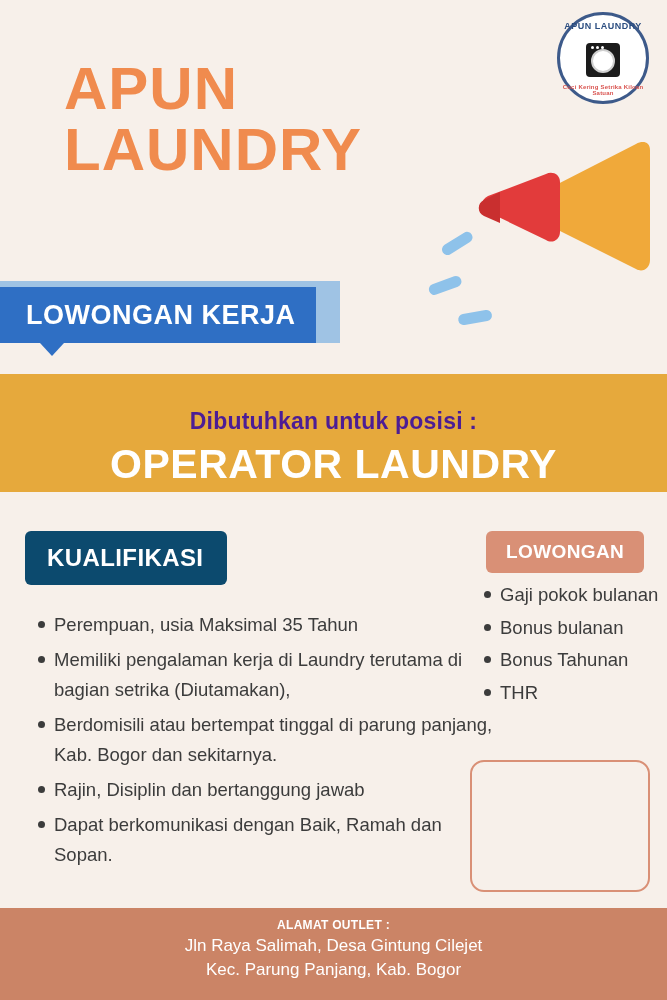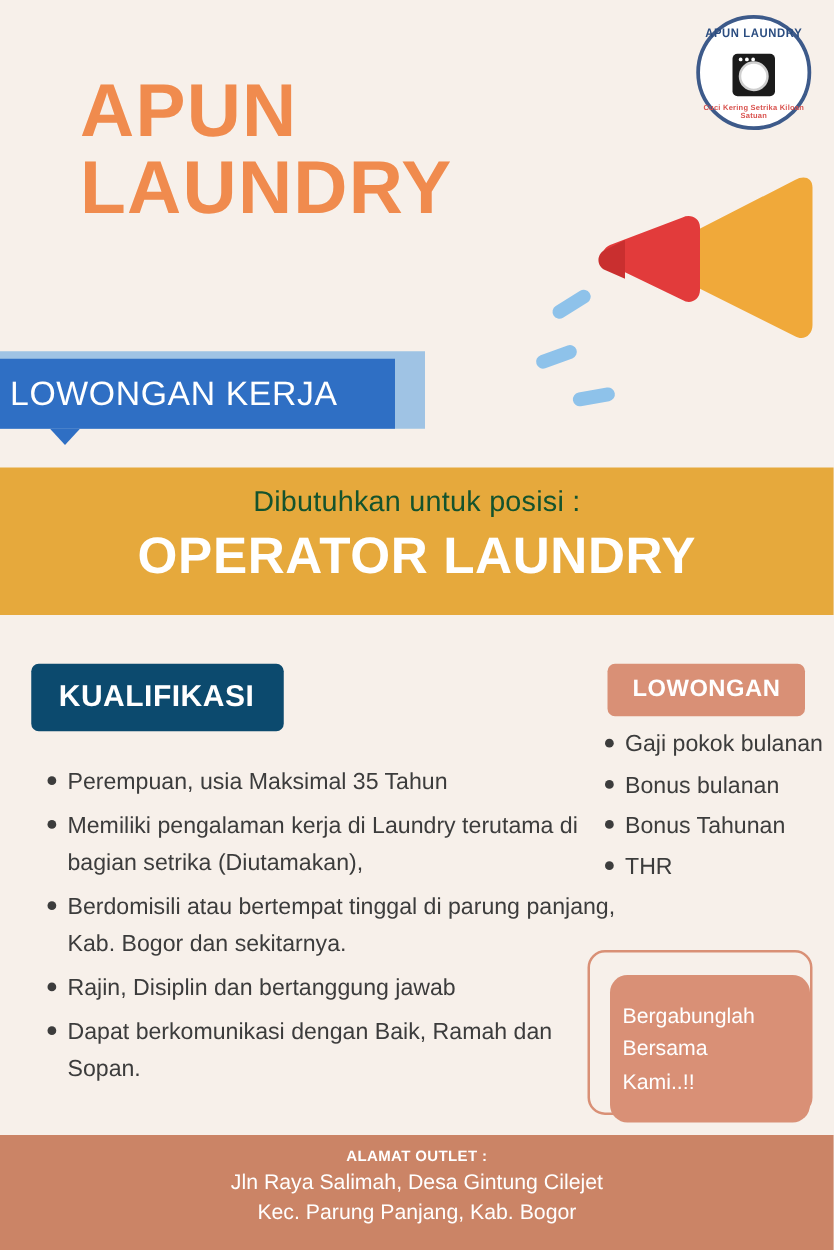--- a/index.html
+++ b/index.html
@@ -142,23 +142,23 @@
     left: 0;
     width: 316px;
     height: 56px;
     background: #2f6fc4;
     display: flex;
     align-items: center;
   }
   .ribbon-front span {
     color: #ffffff;
     font-size: 27px;
-    font-weight: normal;
+    font-weight: bold;
     letter-spacing: 0.5px;
-    padding-left: 8px;
+    padding-left: 26px;
   }
   .ribbon-notch {
     position: absolute;
     top: 62px;
     left: 40px;
     width: 0;
     height: 0;
     border-left: 12px solid transparent;
     border-right: 12px solid transparent;
     border-top: 13px solid #2f6fc4;
@@ -170,24 +170,25 @@
     top: 374px;
     left: 0;
     width: 667px;
     height: 118px;
     background: #e6a93c;
     text-align: center;
     box-sizing: border-box;
     padding-top: 14px;
   }
   .band-sub {
-    color: #14532d;
+    color: #4c1d95;
     font-size: 23px;
-    font-weight: normal;
+    font-weight: bold;
     letter-spacing: 0.2px;
+    margin-top: 20px;
   }
   .band-main {
     color: #ffffff;
     font-size: 41px;
     font-weight: bold;
     margin-top: 6px;
     letter-spacing: 0.5px;
   }
 
   
@@ -375,25 +376,20 @@
 
   <div class="benefit-tag">LOWONGAN</div>
   <ul class="benefit">
     <li>Gaji pokok bulanan</li>
     <li>Bonus bulanan</li>
     <li>Bonus Tahunan</li>
     <li>THR</li>
   </ul>
 
   <div class="join-shadow"></div>
-  <div class="join-box">
-    <div>Bergabunglah</div>
-    <div>Bersama</div>
-    <div>Kami..!!</div>
-  </div>
 
   <div class="footer">
     <div class="footer-title">ALAMAT OUTLET :</div>
     <div class="footer-line">Jln Raya Salimah, Desa Gintung Cilejet</div>
     <div class="footer-line">Kec. Parung Panjang, Kab. Bogor</div>
   </div>
 
 </div>
 
 </body></html>

